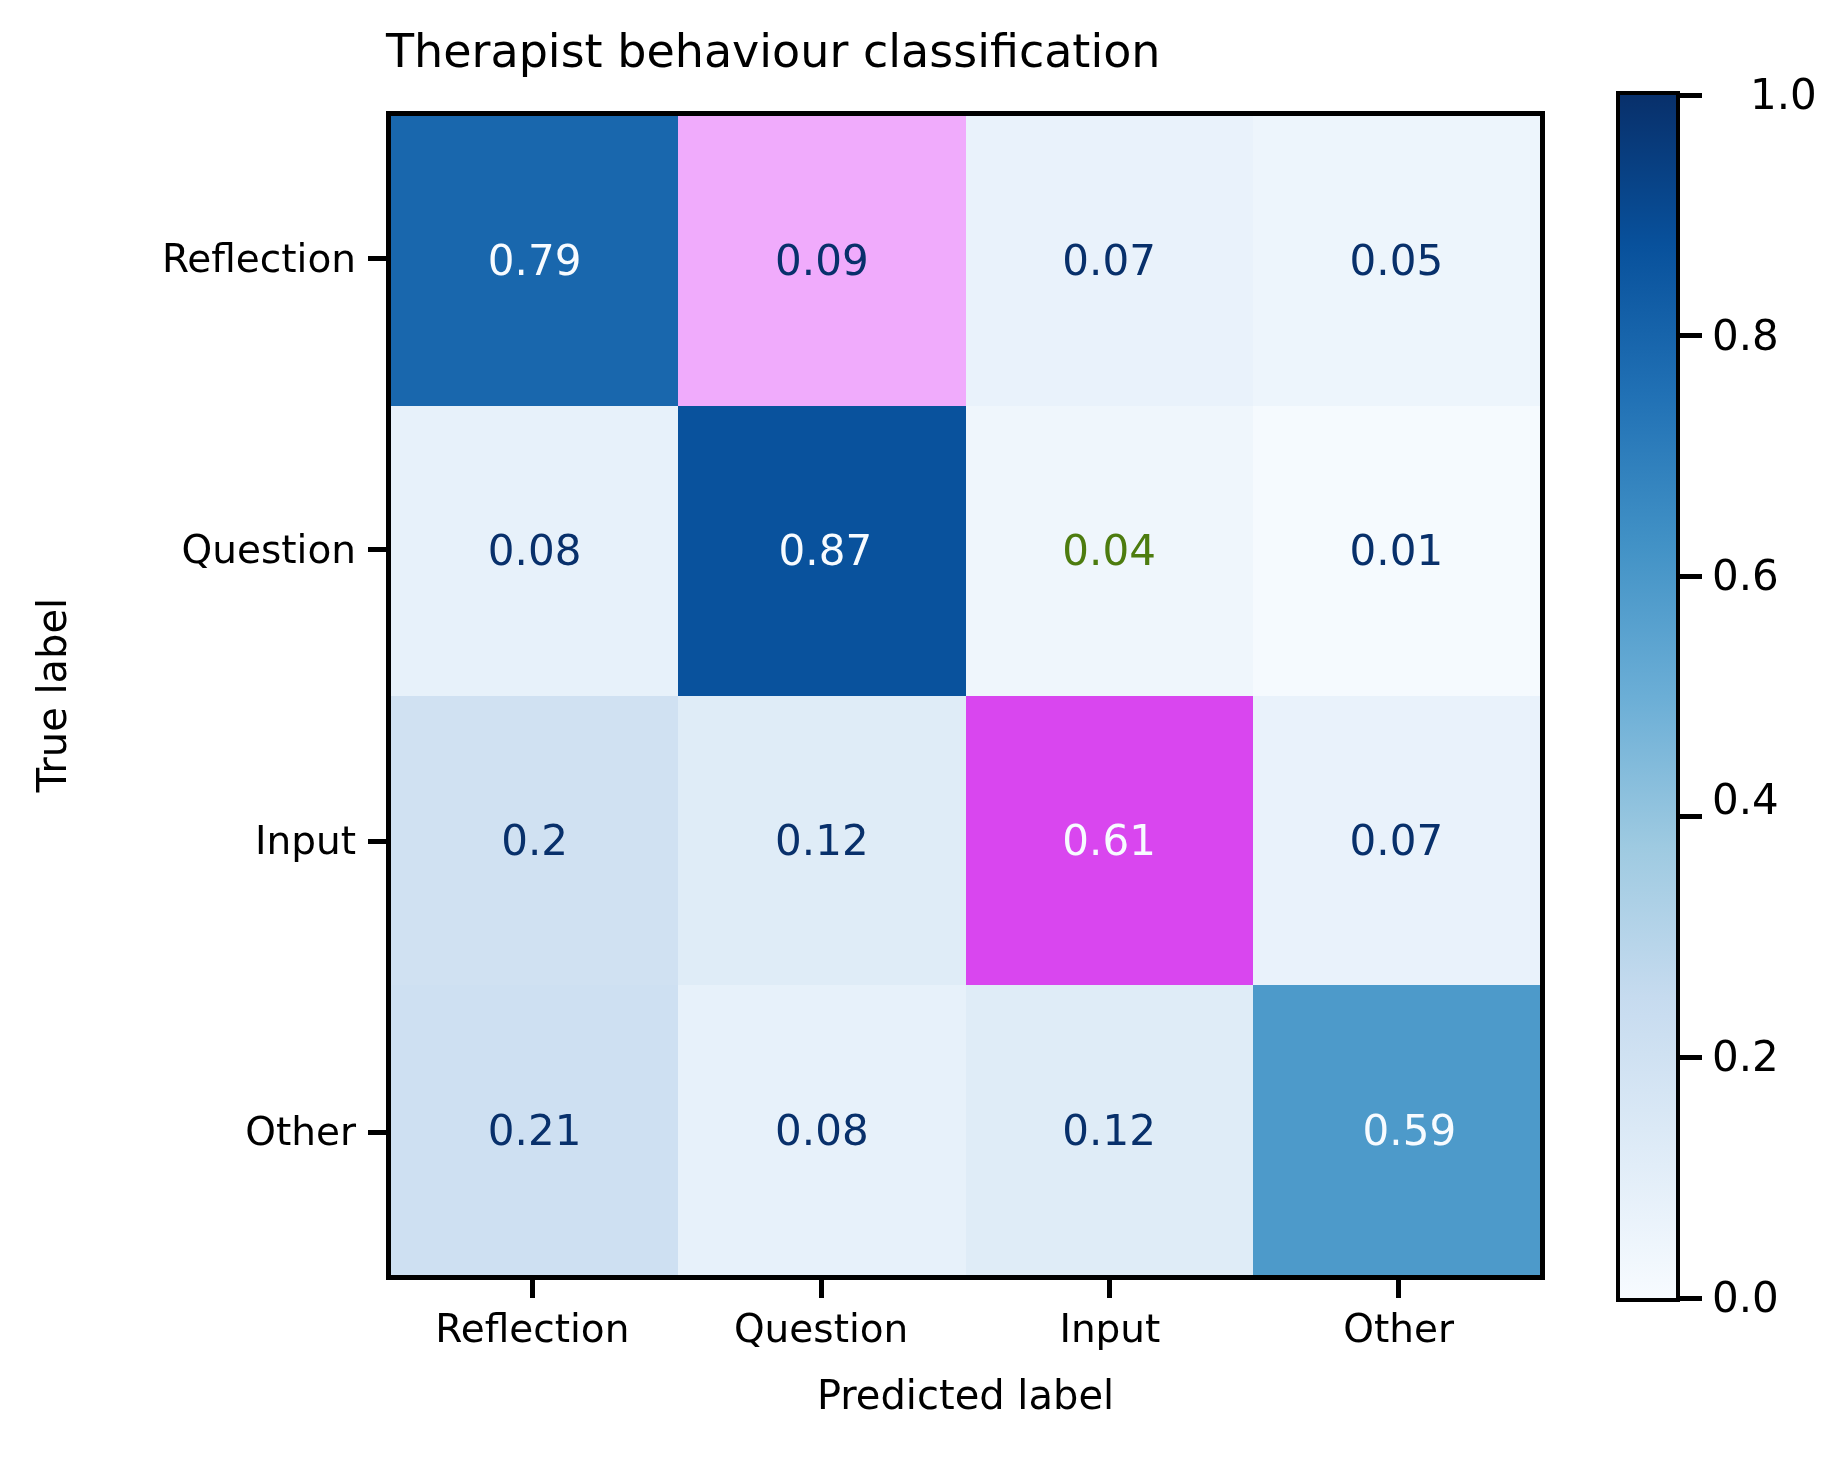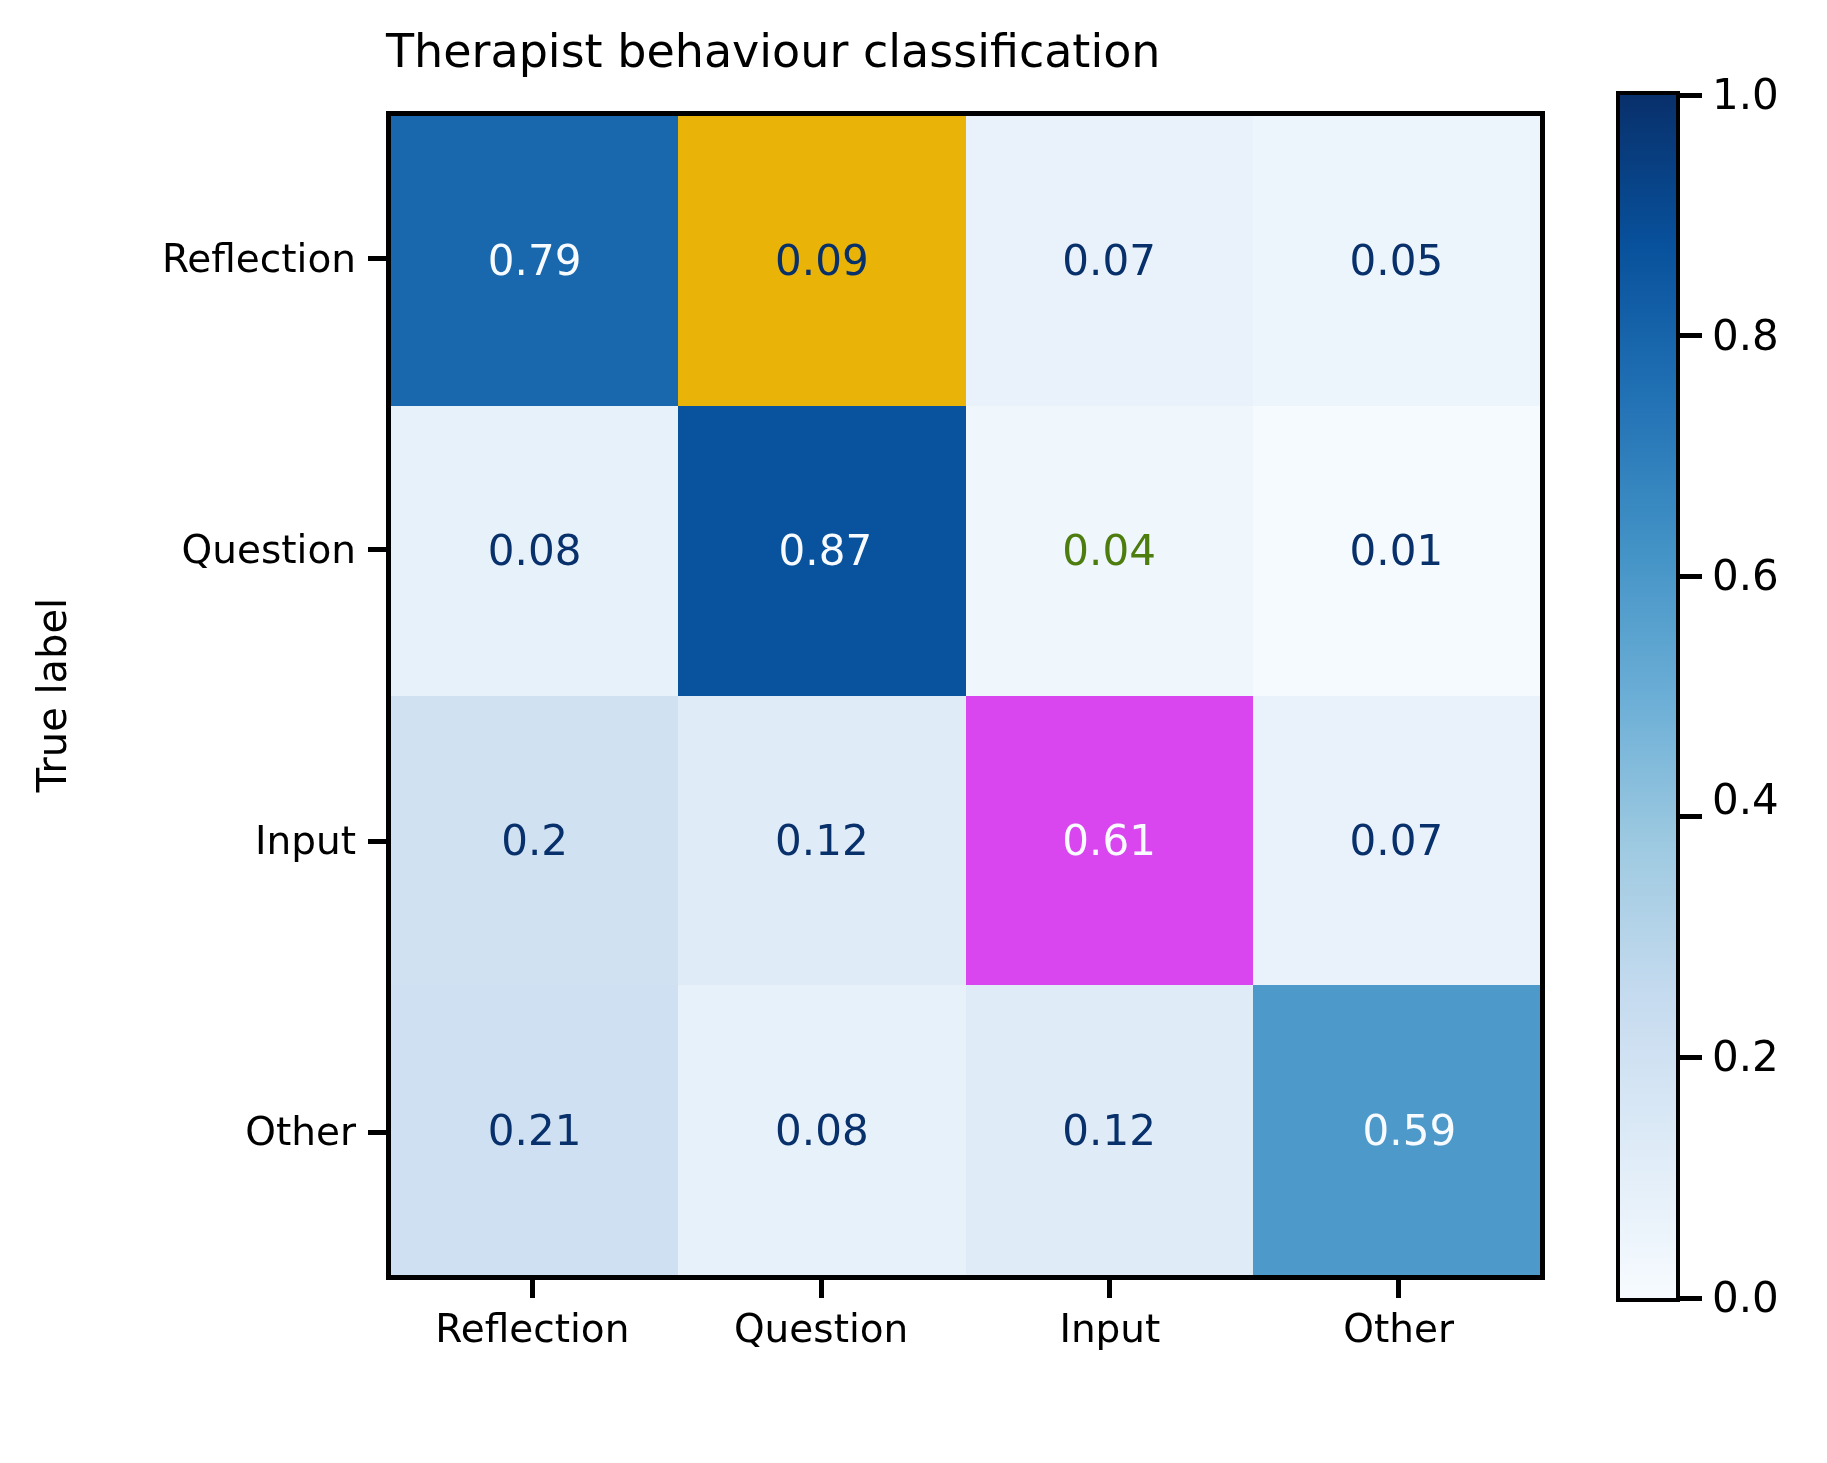--- a/index.html
+++ b/index.html
@@ -113,21 +113,21 @@
 <body>
 
 <div id="figure">
 
   <div class="chart-title">Therapist behaviour classification</div>
 
   <div id="matrix">
       <div class="heatmap-cell" style="background: rgb(25, 103, 173);">
         <span class="cell-value" style="color: rgb(247, 251, 255);">0.79</span>
       </div>
-      <div class="heatmap-cell" style="background: #eab308;">
+      <div class="heatmap-cell" style="background: #f0abfc;">
         <span class="cell-value" style="color: rgb(8, 48, 107);">0.09</span>
       </div>
       <div class="heatmap-cell" style="background: rgb(233, 242, 251);">
         <span class="cell-value" style="color: rgb(8, 48, 107);">0.07</span>
       </div>
       <div class="heatmap-cell" style="background: rgb(237, 245, 252);">
         <span class="cell-value" style="color: rgb(8, 48, 107);">0.05</span>
       </div>
       <div class="heatmap-cell" style="background: rgb(231, 241, 250);">
         <span class="cell-value" style="color: rgb(8, 48, 107);">0.08</span>
@@ -179,30 +179,31 @@
       <div class="tickmark" style="position: absolute; left: 529.875px; top: 1278px; width: 5px; height: 20px;"></div>
       <div class="x-tick-label" style="left: 372.375px; top: 1306px;">Reflection</div>
       <div class="tickmark" style="position: absolute; left: 818.625px; top: 1278px; width: 5px; height: 20px;"></div>
       <div class="x-tick-label" style="left: 661.125px; top: 1306px;">Question</div>
       <div class="tickmark" style="position: absolute; left: 1107.38px; top: 1278px; width: 5px; height: 20px;"></div>
       <div class="x-tick-label" style="left: 949.875px; top: 1306px;">Input</div>
       <div class="tickmark" style="position: absolute; left: 1396.12px; top: 1278px; width: 5px; height: 20px;"></div>
       <div class="x-tick-label" style="left: 1238.62px; top: 1306px;">Other</div>
     </div>
 
+  <div class="x-axis-title">Predicted label</div>
 
   <div class="y-axis-title">True label</div>
 
   <div id="colorbar">
     <div id="colorbar-gradient" style="background: linear-gradient(to top, rgb(247, 251, 255) 0%, rgb(222, 235, 247) 12.5%, rgb(198, 219, 239) 25%, rgb(158, 202, 225) 37.5%, rgb(107, 174, 214) 50%, rgb(66, 146, 198) 62.5%, rgb(33, 113, 181) 75%, rgb(8, 81, 156) 87.5%, rgb(8, 48, 107) 100%);"></div>
   </div>
 
   <div id="colorbar-ticks">
       <div class="tickmark" style="position: absolute; left: 1680px; top: 92.5px; width: 22px; height: 5px;"></div>
-      <div class="colorbar-tick-label" style="top: 70px;">1.0</div>
+      <div class="colorbar-tick-label" style="top: 70px; margin-left: 38px;">1.0</div>
       <div class="tickmark" style="position: absolute; left: 1680px; top: 333.1px; width: 22px; height: 5px;"></div>
       <div class="colorbar-tick-label" style="top: 310.6px;">0.8</div>
       <div class="tickmark" style="position: absolute; left: 1680px; top: 573.7px; width: 22px; height: 5px;"></div>
       <div class="colorbar-tick-label" style="top: 551.2px;">0.6</div>
       <div class="tickmark" style="position: absolute; left: 1680px; top: 814.3px; width: 22px; height: 5px;"></div>
       <div class="colorbar-tick-label" style="top: 775px;">0.4</div>
       <div class="tickmark" style="position: absolute; left: 1680px; top: 1054.9px; width: 22px; height: 5px;"></div>
       <div class="colorbar-tick-label" style="top: 1032.4px;">0.2</div>
       <div class="tickmark" style="position: absolute; left: 1680px; top: 1295.5px; width: 22px; height: 5px;"></div>
       <div class="colorbar-tick-label" style="top: 1273px;">0.0</div>

